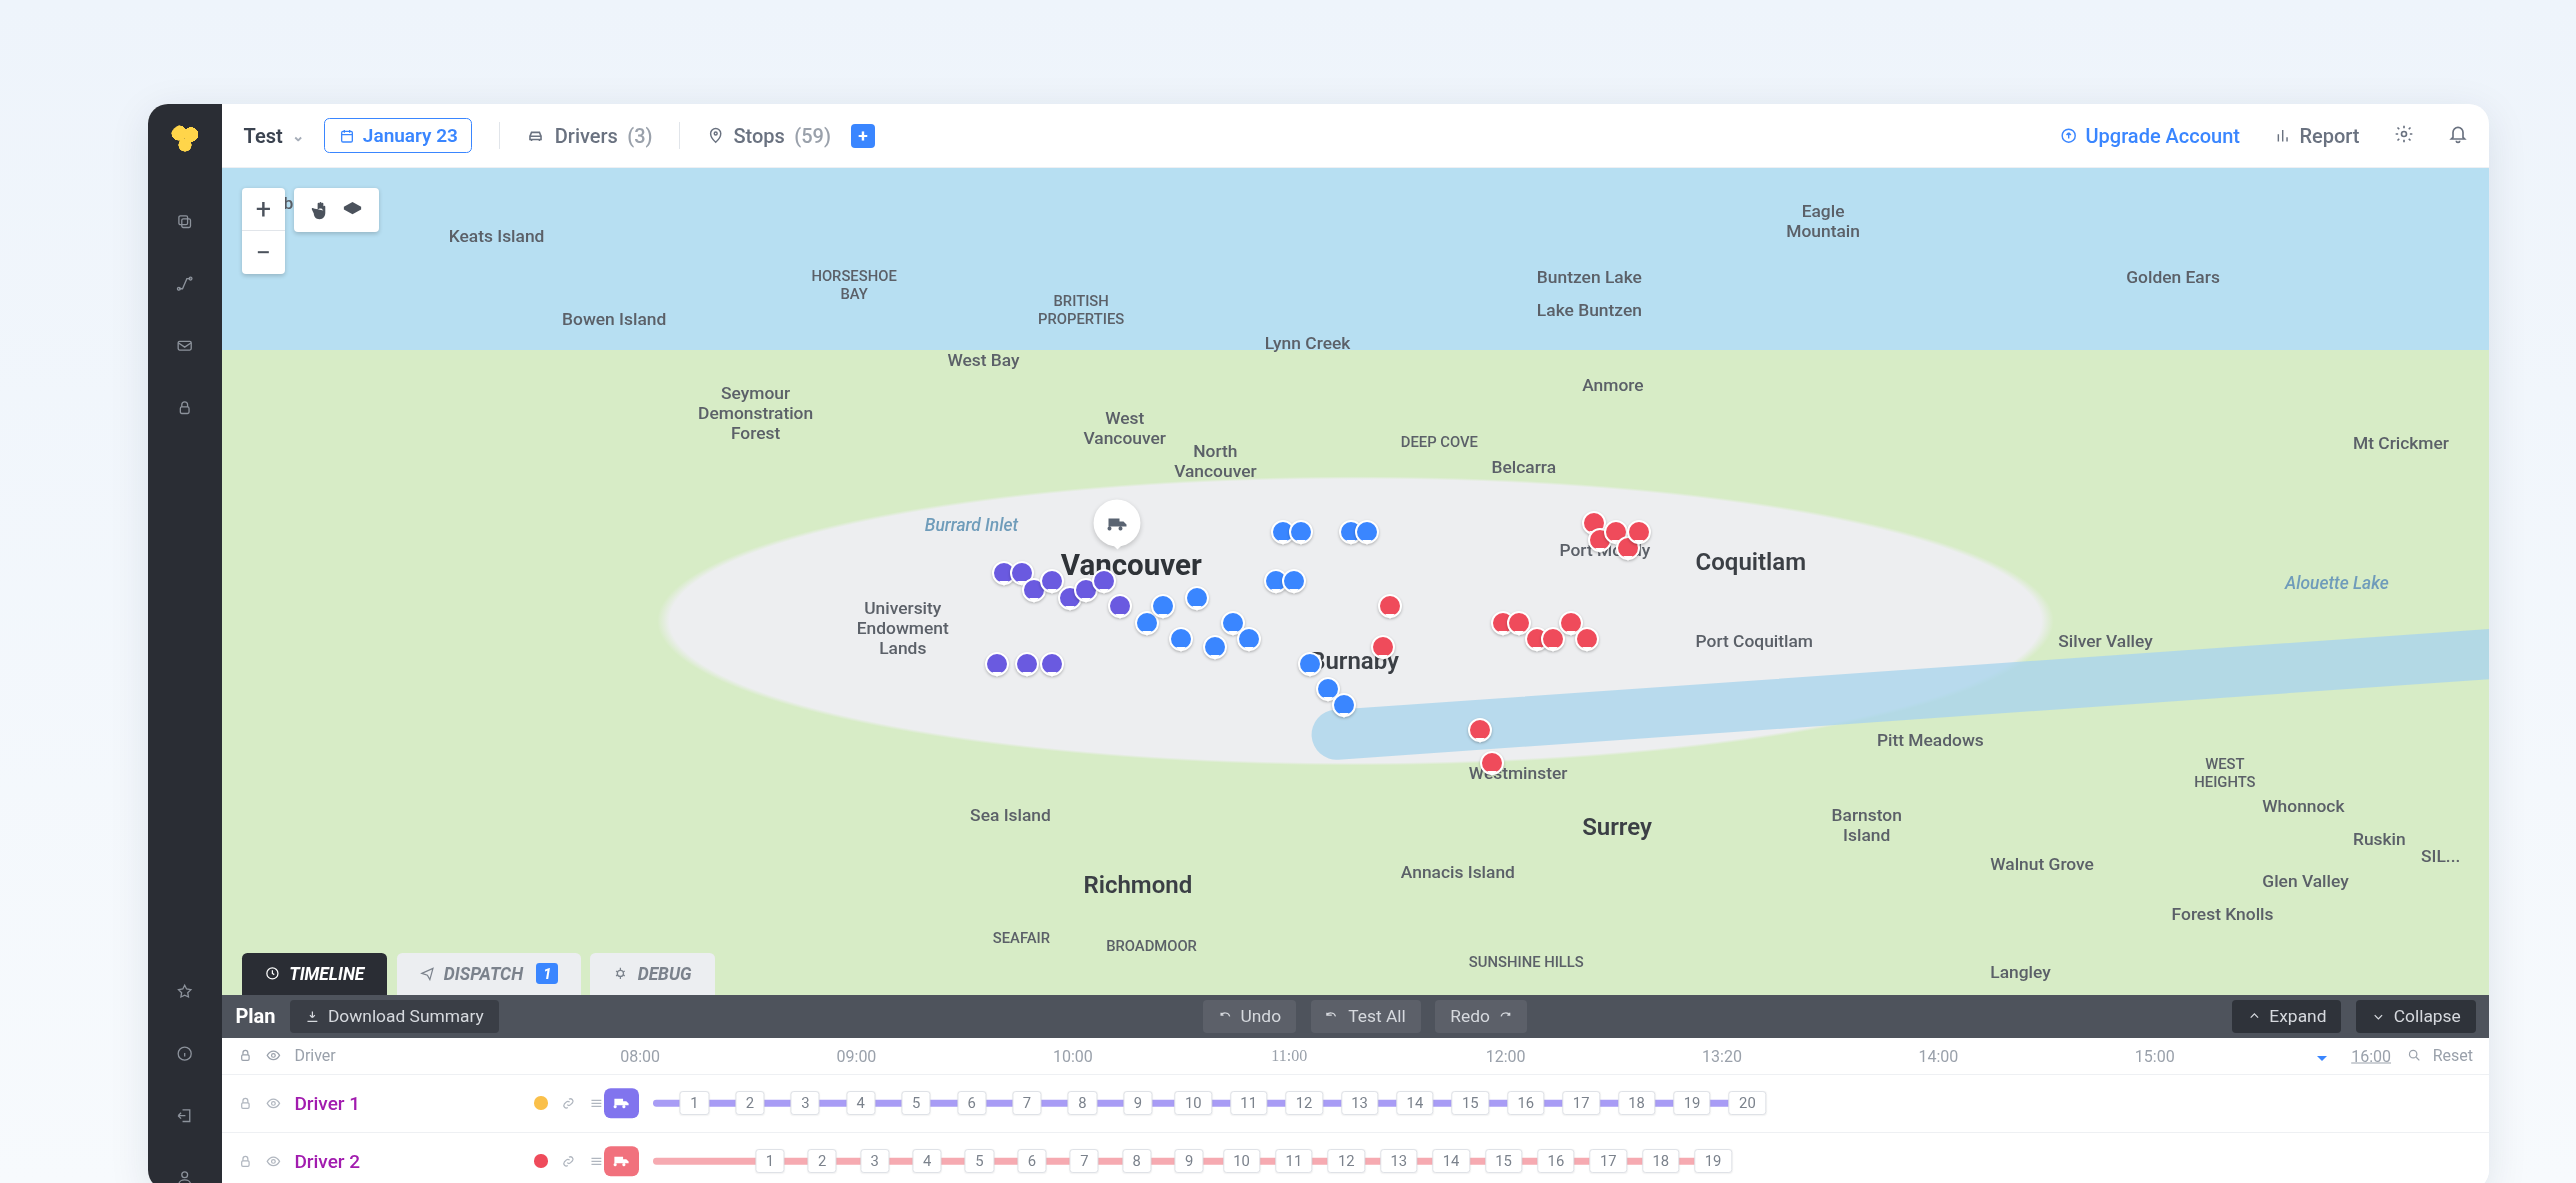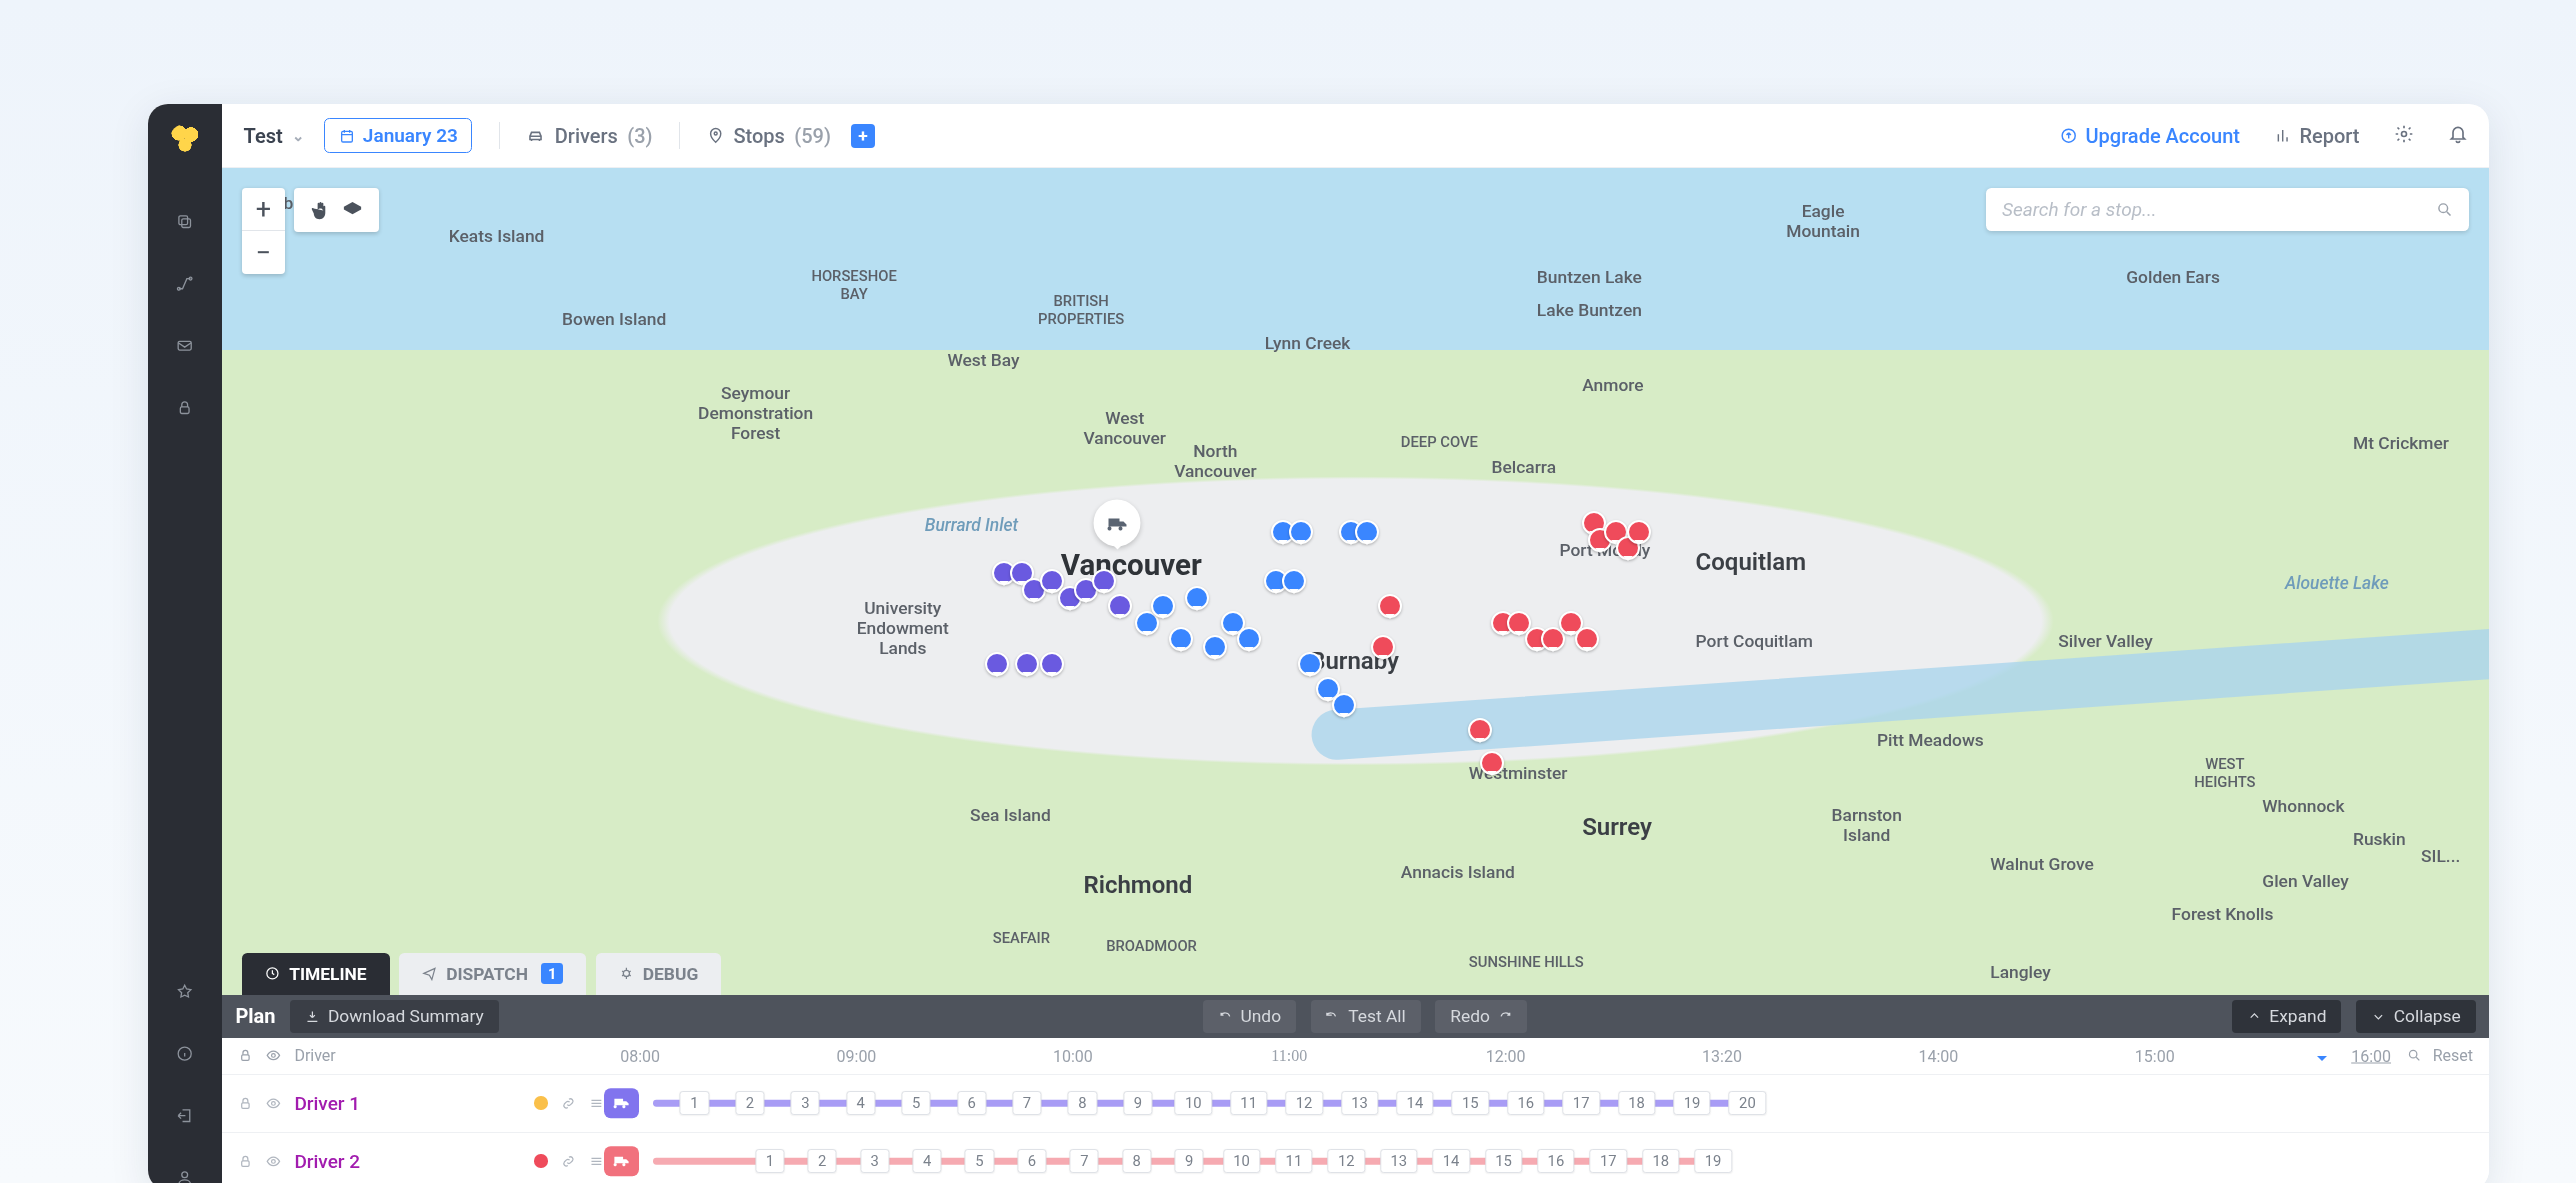--- a/index.html
+++ b/index.html
@@ -59,21 +59,21 @@
   .tool-ctrl .tc { width:32px; height:28px; display:flex; align-items:center; justify-content:center; cursor:pointer; }
   .tool-ctrl svg { width:23px; height:23px; fill:#4b525c; }
 
   .search-box { position:absolute; right:20px; top:20px; width:483px; height:43px; background:#fff; border-radius:5.4px; box-shadow:0 1.3px 4px rgba(0,0,0,.14); display:flex; align-items:center; padding:0 16px; }
   .search-box input { flex:1; border:none; outline:none; font-size:19px; color:#4b525c; }
   .search-box input::placeholder { color:#b8bec7; font-style:italic; }
   .search-box svg { width:17.4px; height:17.4px; stroke:#9aa1ab; fill:none; stroke-width:2; }
 
   
   .panel-tabs { position:absolute; left:20px; bottom:0; display:flex; gap:9.4px; }
-  .panel-tab { padding:10.7px 23px; border-radius:5.4px 5.4px 0 0; background:#eceef1; color:#7b828c; font-size:17.4px; font-weight:700; display:flex; align-items:center; gap:9.4px; cursor:pointer; }
+  .panel-tab { padding:10.7px 23px; border-radius:5.4px 5.4px 0 0; background:#eceef1; color:#7b828c; font-size:17.4px; font-weight:700; display:flex; align-items:center; gap:9.4px; cursor:pointer;font-style:italic; }
   .panel-tab.active { background:#2a2d34; color:#fff; }
   .panel-tab svg { width:14.8px; height:14.8px; fill:none; stroke:currentColor; stroke-width:2; }
   .tab-badge { background:#3a86ff; color:#fff; border-radius:3.4px; padding:1.3px 6.7px; font-size:14.8px; margin-left:4px;}
 
   
   .timeline-panel { background:#fff; display:flex; flex-direction:column; }
   .tp-head { height:43px; background:#4e535c; display:flex; align-items:center; padding:0 13.4px; gap:14.8px; }
   .tp-title { color:#fff; font-size:20px; font-weight:700; }
   .tp-btn { background:#3a3e46; color:#d6d9de; border-radius:4px; padding:6.7px 14.8px; font-size:17.4px; display:flex; align-items:center; gap:8px; cursor:pointer; }
   .tp-btn svg { width:14.8px; height:14.8px; fill:none; stroke:currentColor; stroke-width:2;}
@@ -349,27 +349,20 @@
             <svg viewBox="0 0 24 24">
               <path d="M9 11V5a1 1 0 0 1 2 0v5M11 10V4a1 1 0 0 1 2 0v6M13 10V5a1 1 0 0 1 2 0v7M15 12V8a1 1 0 0 1 2 0v6c0 4-2 7-6 7s-6-3-6-6l-2-4a1 1 0 0 1 2-1z"></path>
             </svg>
           </div>
         <div class="tc">
             <svg viewBox="0 0 24 24">
               <path d="M3 8l9-5 9 5v3l-9 5-9-5z"></path>
             </svg>
           </div>
       </div>
-      <div class="search-box">
-        <input type="text" placeholder="Search for a stop..." style="">
-        <svg viewBox="0 0 24 24">
-            <circle cx="10" cy="10" r="6"></circle>
-            <path d="M20 20l-5-5"></path>
-          </svg>
-      </div>
 
       <div class="panel-tabs">
         <div class="panel-tab active">
           <svg viewBox="0 0 24 24">
               <circle cx="12" cy="12" r="9"></circle>
               <path d="M12 7v5l3 2"></path>
             </svg>
           <span>TIMELINE</span>
         </div>
         <div class="panel-tab">

